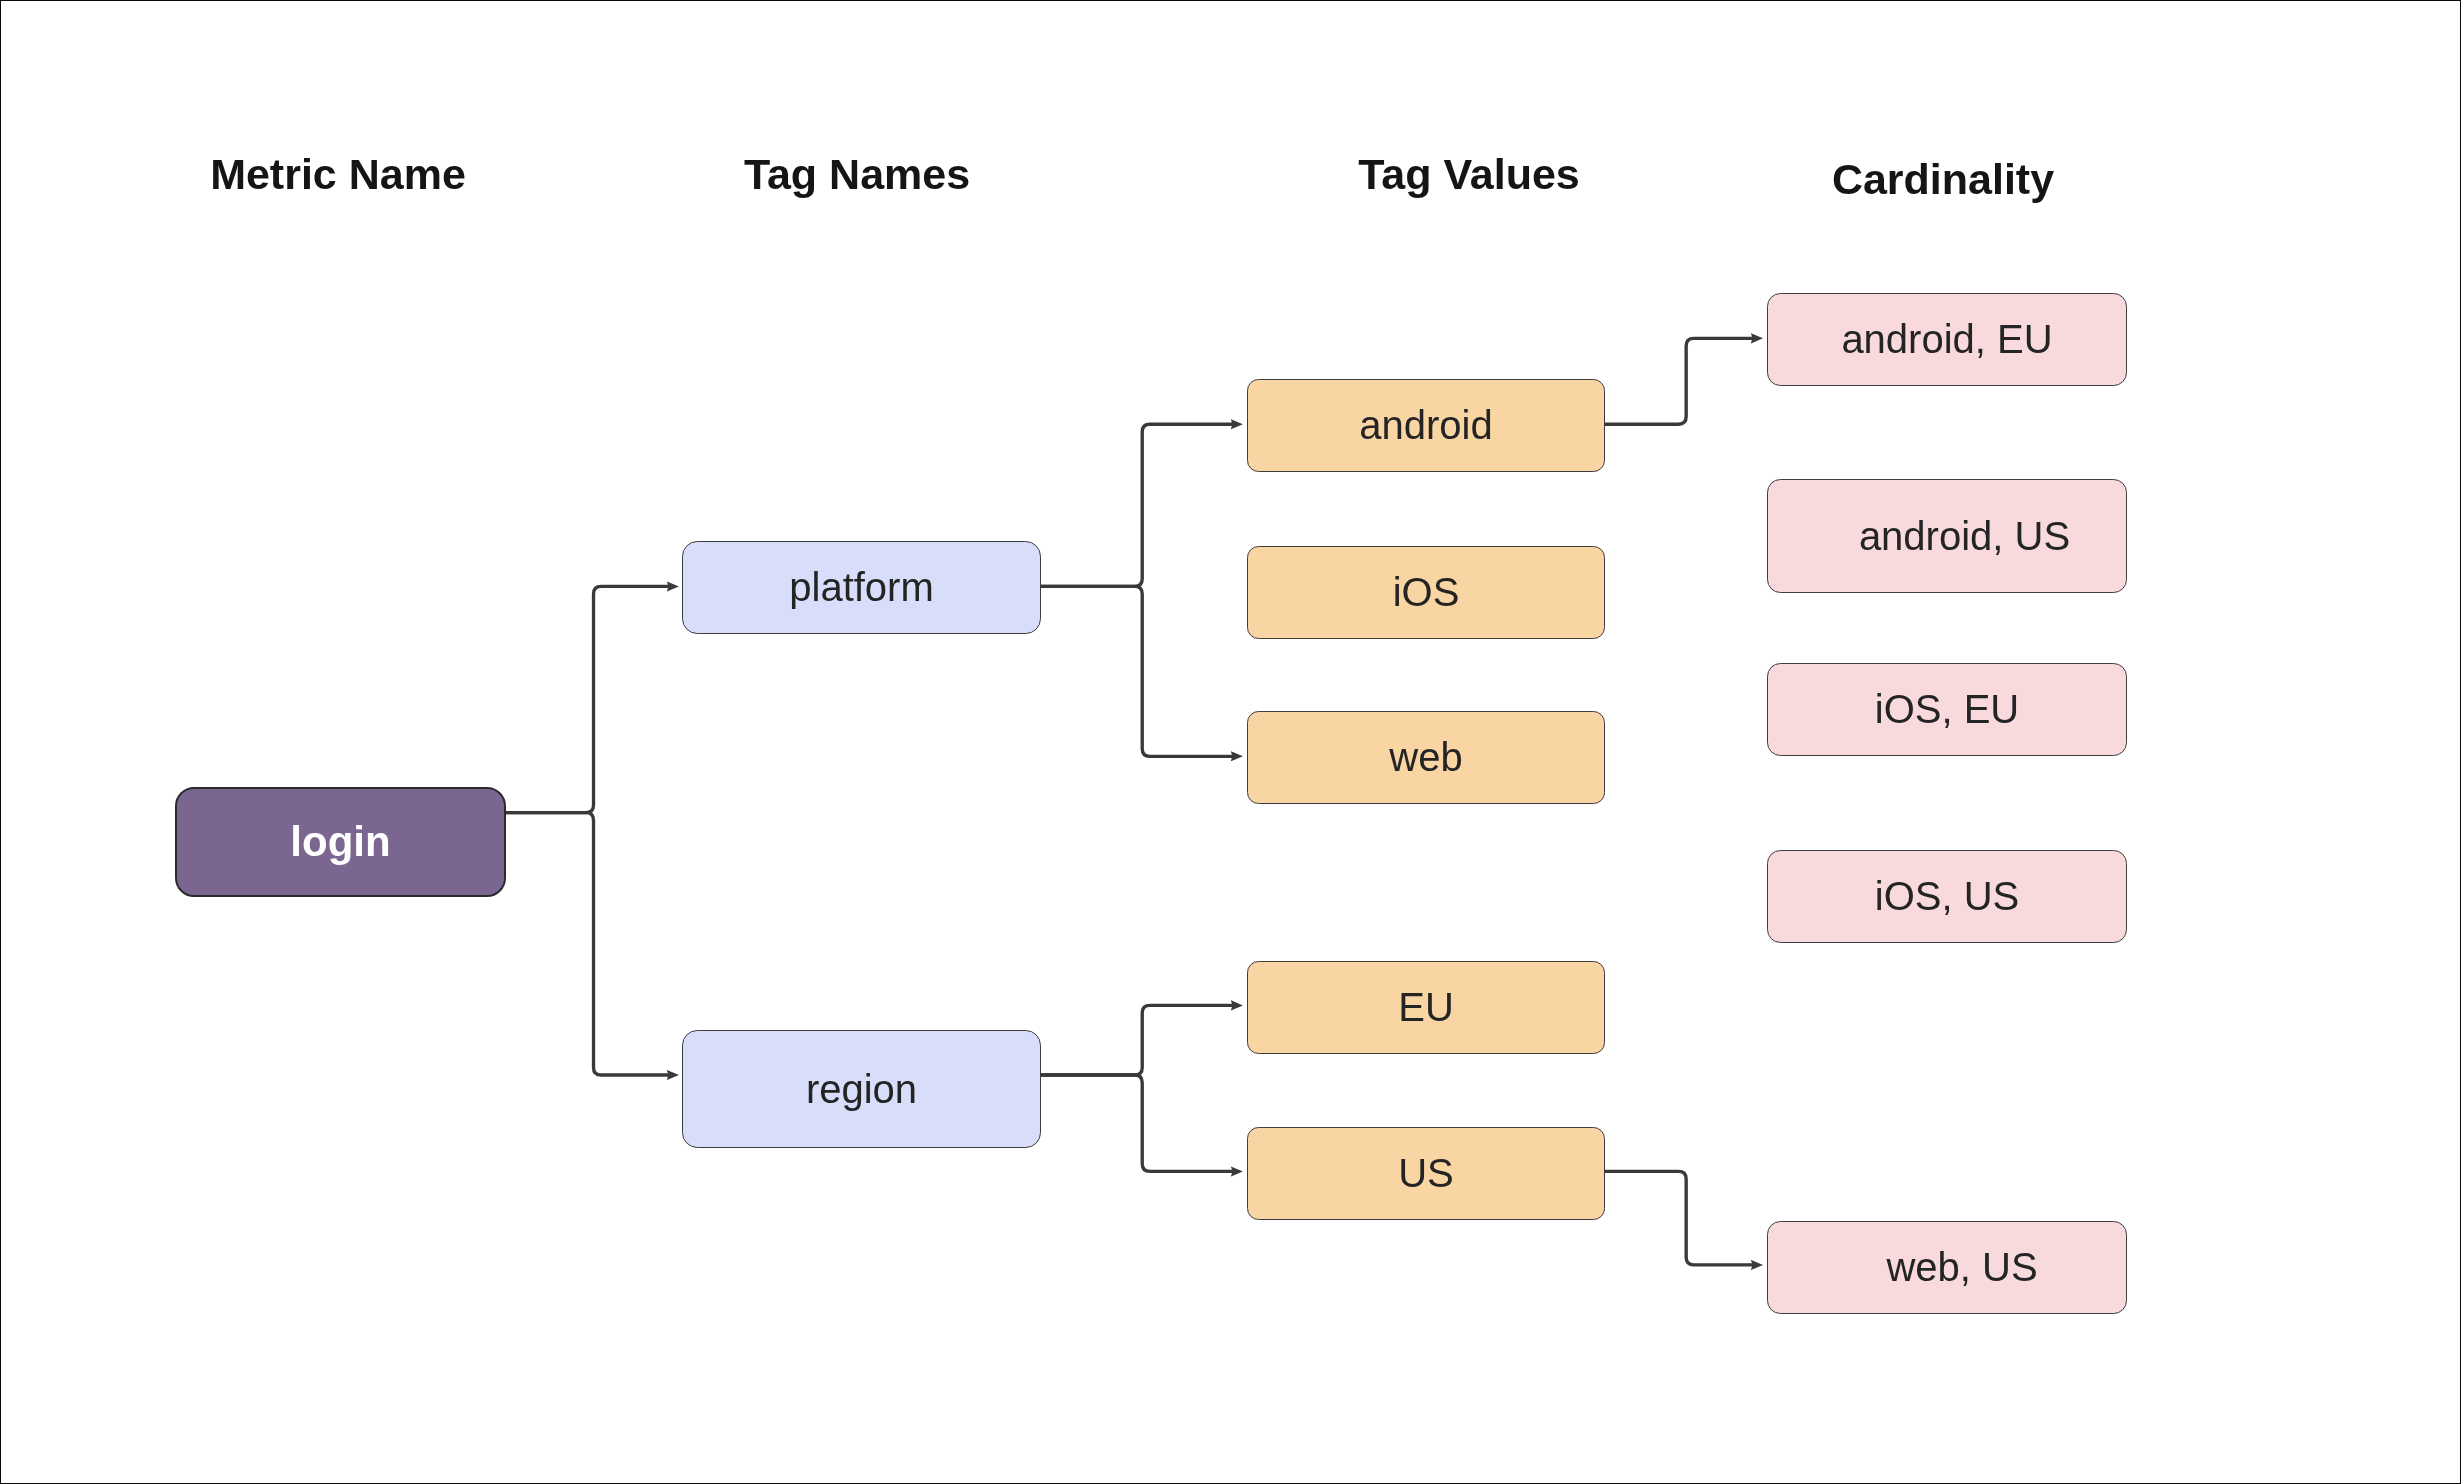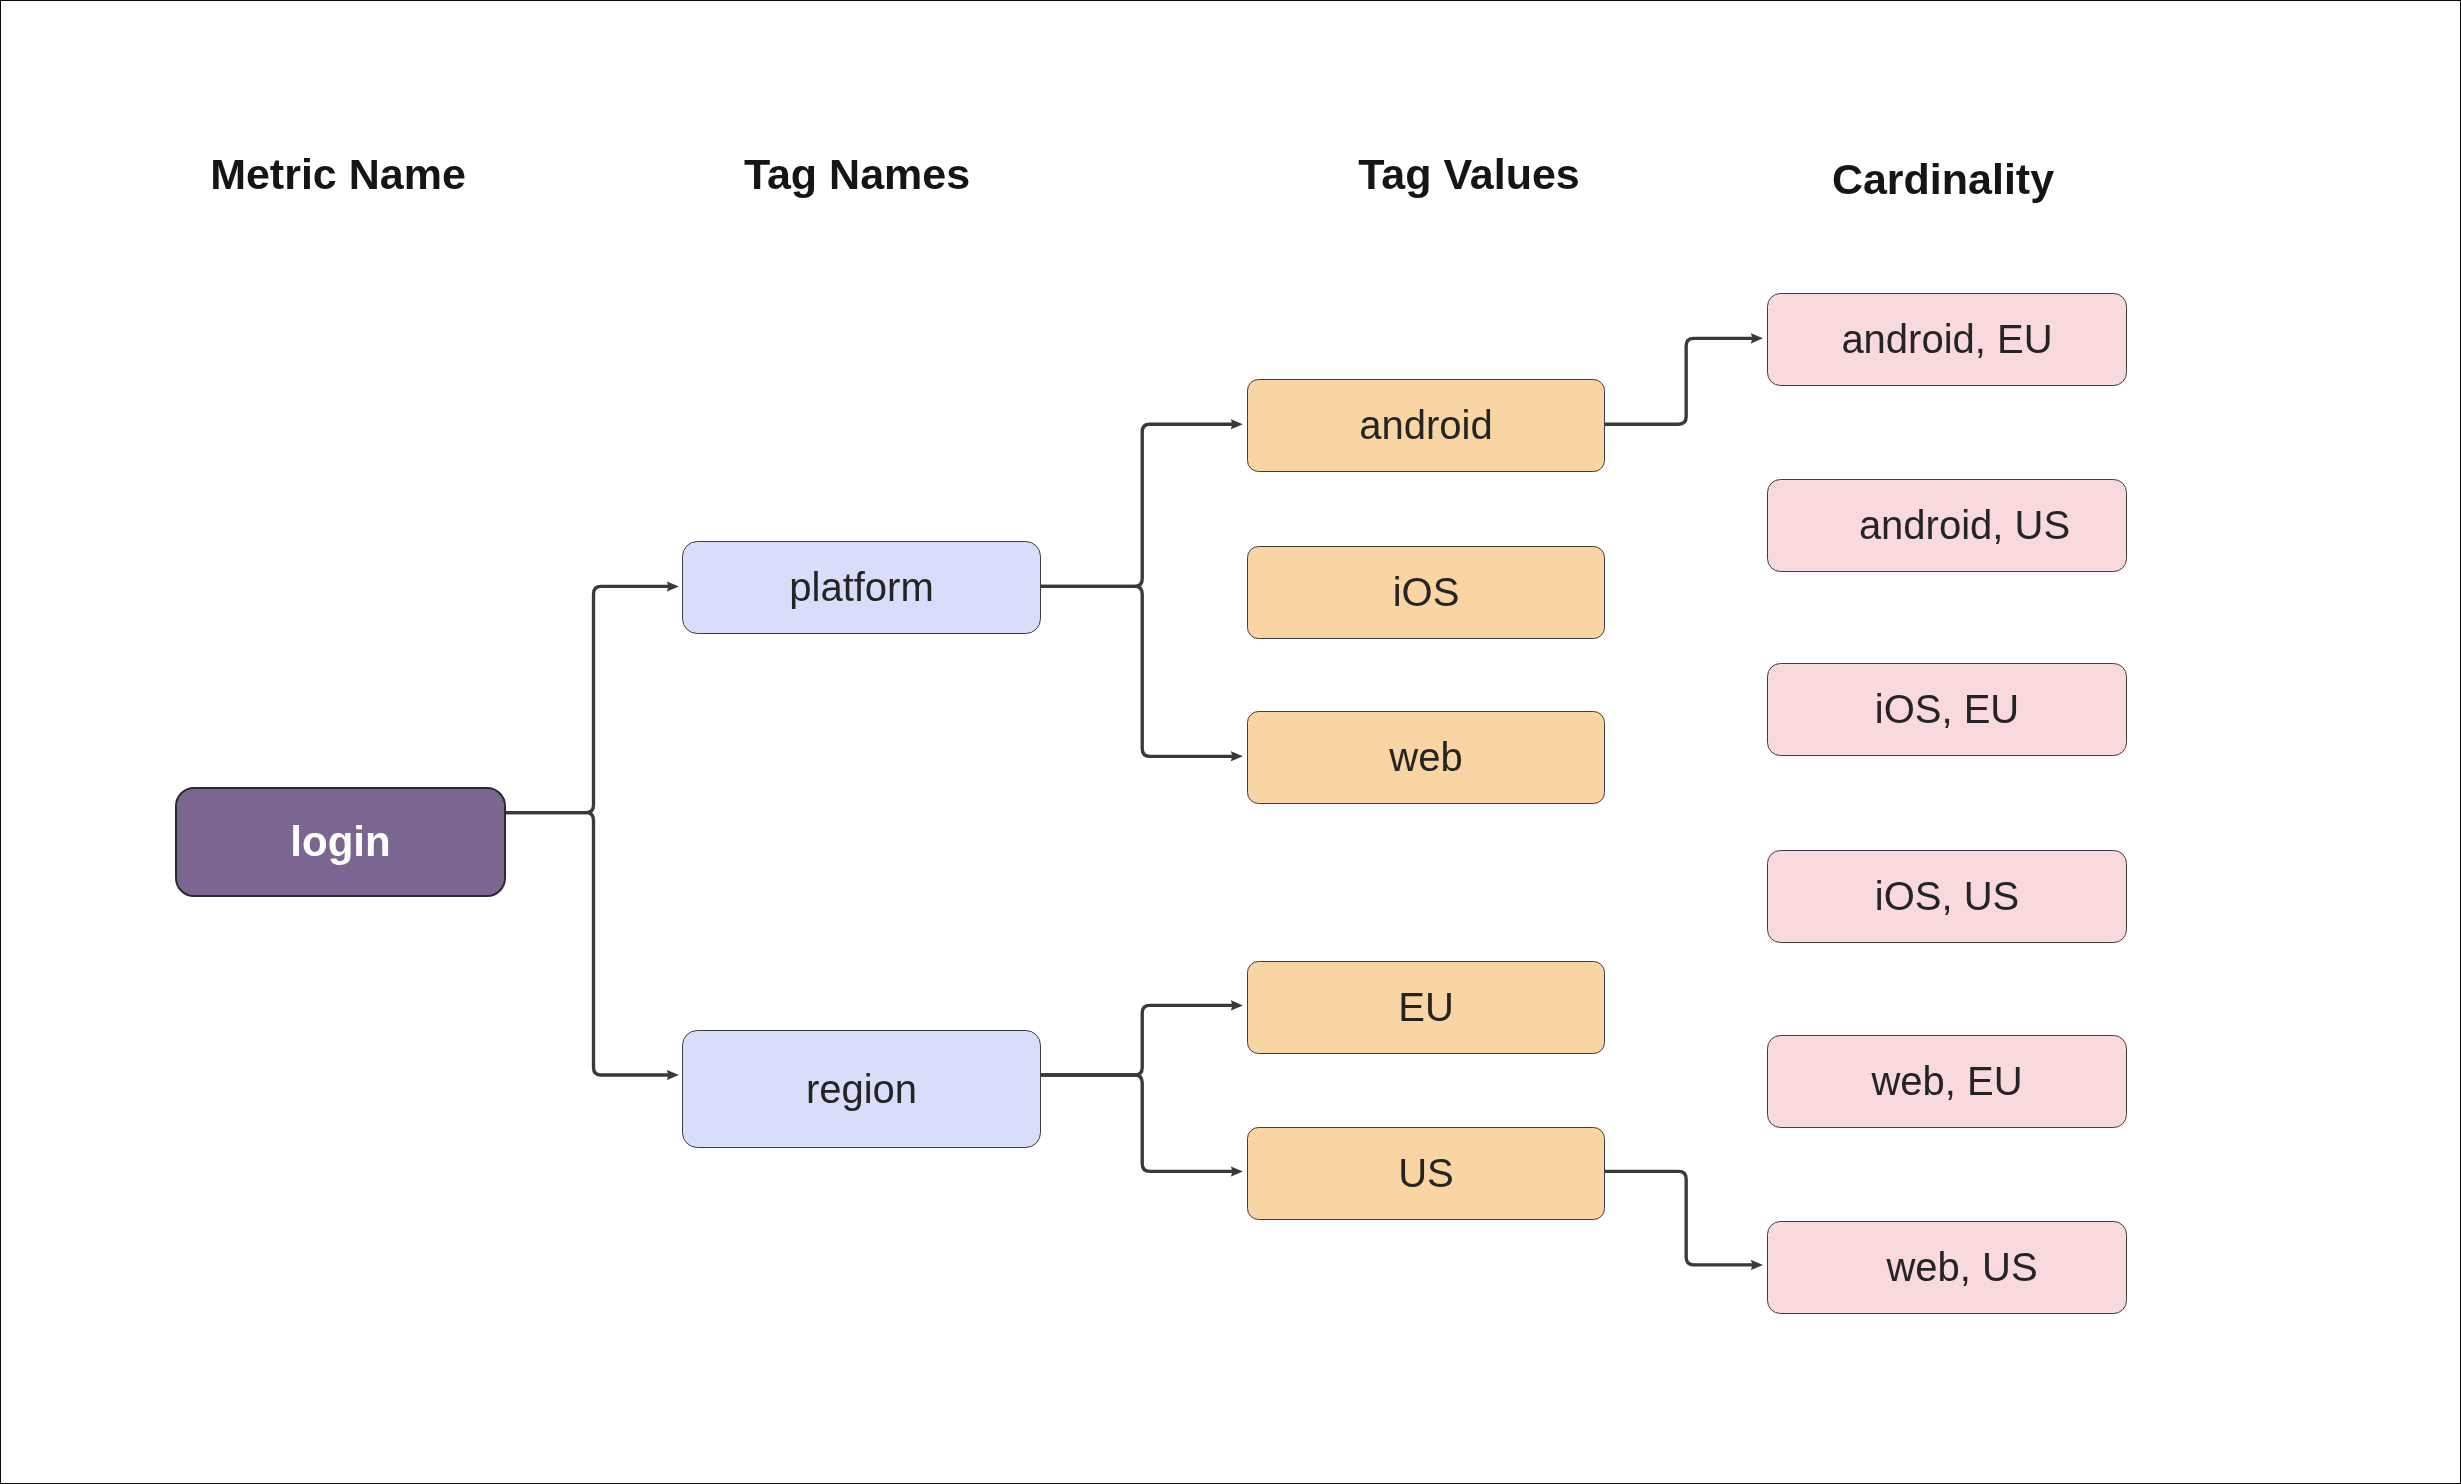--- a/index.html
+++ b/index.html
@@ -99,20 +99,19 @@
   <div class="node tag-name" style="left:681px; top:540px; width:359px; height:93px;">platform</div>
   <div class="node tag-name" style="left:681px; top:1029px; width:359px; height:118px;">region</div>
 
   <div class="node tag-value" style="left:1246px; top:378px; width:358px; height:93px;">android</div>
   <div class="node tag-value" style="left:1246px; top:545px; width:358px; height:93px;">iOS</div>
   <div class="node tag-value" style="left:1246px; top:710px; width:358px; height:93px;">web</div>
   <div class="node tag-value" style="left:1246px; top:960px; width:358px; height:93px;">EU</div>
   <div class="node tag-value" style="left:1246px; top:1126px; width:358px; height:93px;">US</div>
 
   <div class="node cardinality" style="left:1766px; top:292px; width:360px; height:93px;">android, EU</div>
-  <div class="node cardinality" style="left:1766px; top:478px; width:360px; height:93px;padding-left:35px;">android, US</div>
+  <div class="node cardinality" style="left:1766px; top:478px; width:360px; height:114px;padding-left:35px;">android, US</div>
   <div class="node cardinality" style="left:1766px; top:662px; width:360px; height:93px;">iOS, EU</div>
   <div class="node cardinality" style="left:1766px; top:849px; width:360px; height:93px;text-align:center;">iOS, US</div>
-  <div class="node cardinality" style="left:1766px; top:1034px; width:360px; height:93px;">web, EU</div>
   <div class="node cardinality" style="left:1766px; top:1220px; width:360px; height:93px;padding-left:30px;">web, US</div>
 
 </div>
 
 
 </body></html>

